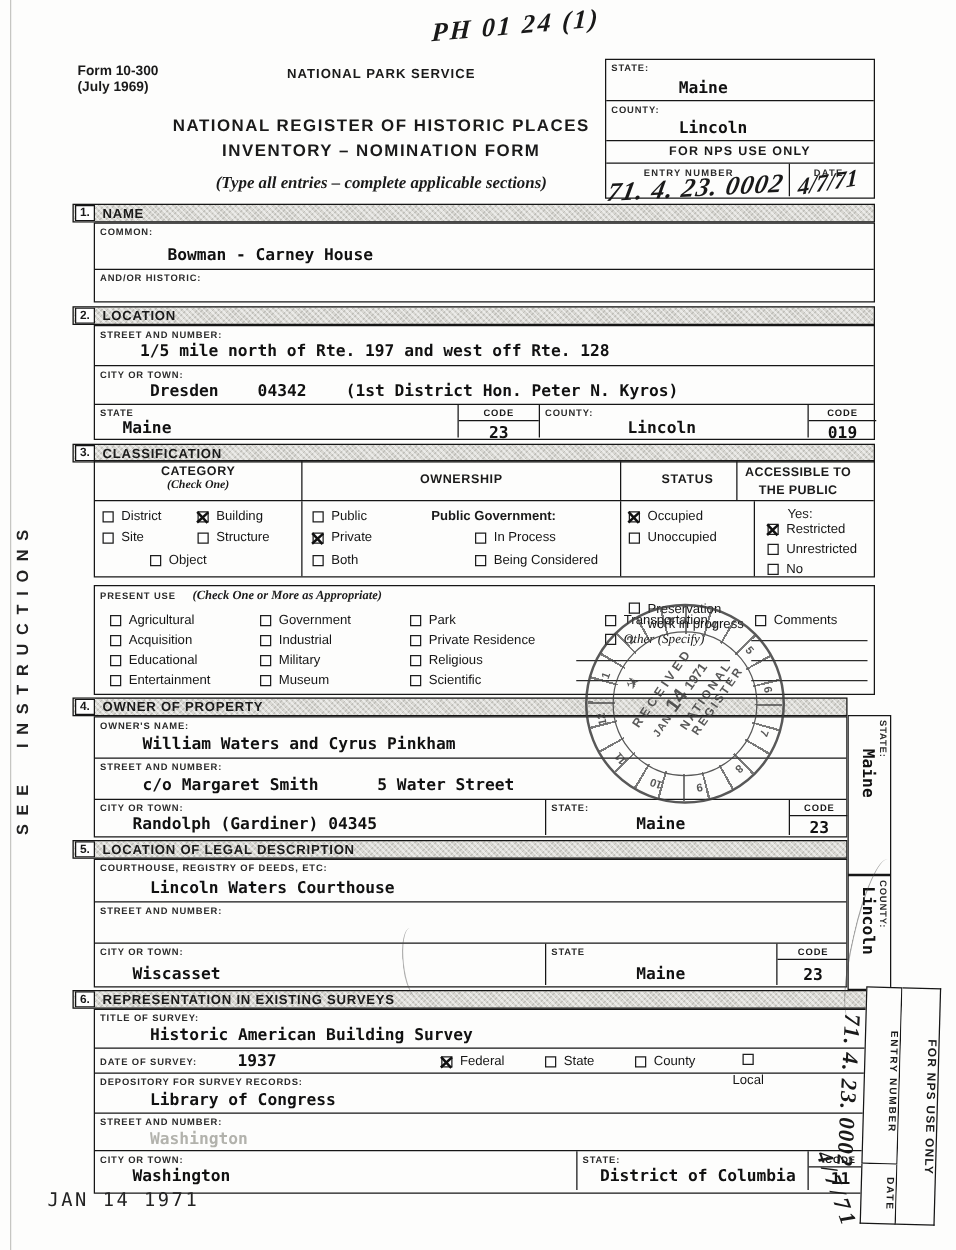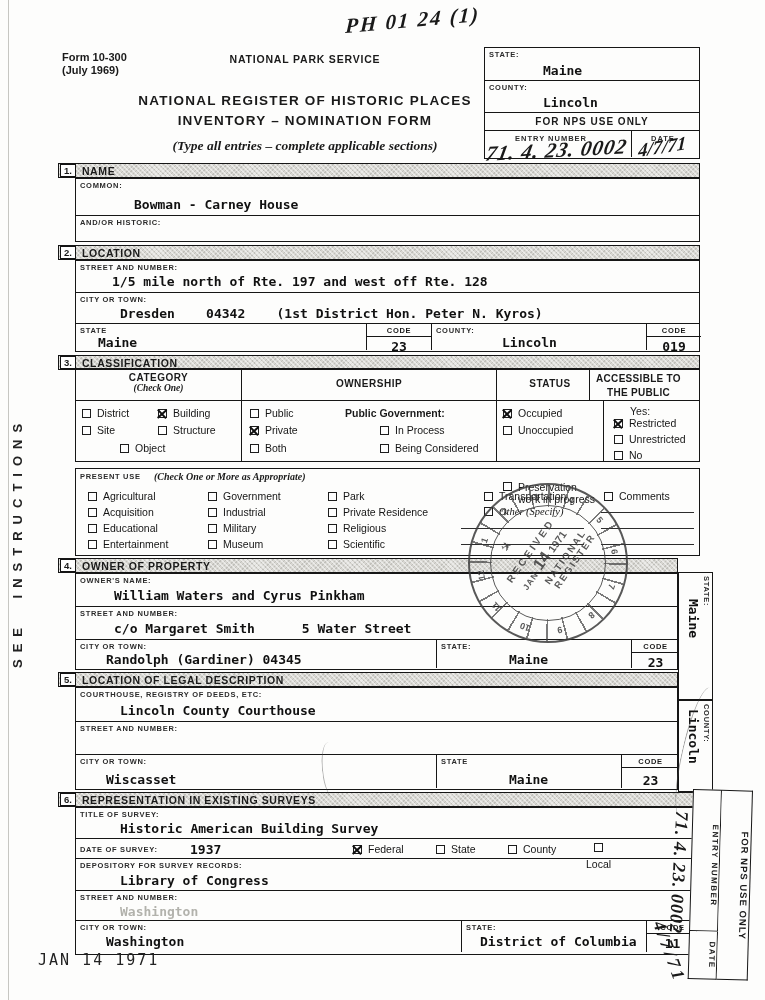--- a/index.html
+++ b/index.html
@@ -386,21 +386,21 @@
     </div>
   </div>
 
   <div class="abs bar" style="left:58px; top:672px; width:620px;">
     <span class="num">5.</span>
     <span class="btitle">LOCATION OF LEGAL DESCRIPTION</span>
   </div>
   <div class="abs fieldbox" style="left:75px; top:687px; width:603px; height:103px;">
     <div class="frow" style="height:34px;">
       <span class="flabel" style="position:absolute; left:4px; top:2px;">COURTHOUSE, REGISTRY OF DEEDS, ETC:</span>
-      <span class="typed" style="position:absolute; left:44px; top:15px;">Lincoln County Courthouse</span>
+      <span class="typed" style="position:absolute; left:44px; top:15px;">Lincoln Waters Courthouse</span>
     </div>
     <div class="frow" style="height:33px;">
       <span class="flabel" style="position:absolute; left:4px; top:2px;">STREET AND NUMBER:</span>
       <span class="typed" style="position:absolute; left:44px; top:15px;"></span>
     </div>
     <div class="frow" style="height:33px;">
       <div class="fcell first" style="left:0; width:360px;">
         <span class="flabel" style="position:absolute; left:4px; top:2px;">CITY OR TOWN:</span>
         <span class="typed" style="position:absolute; left:30px; top:17px;">Wiscasset</span>
       </div>

